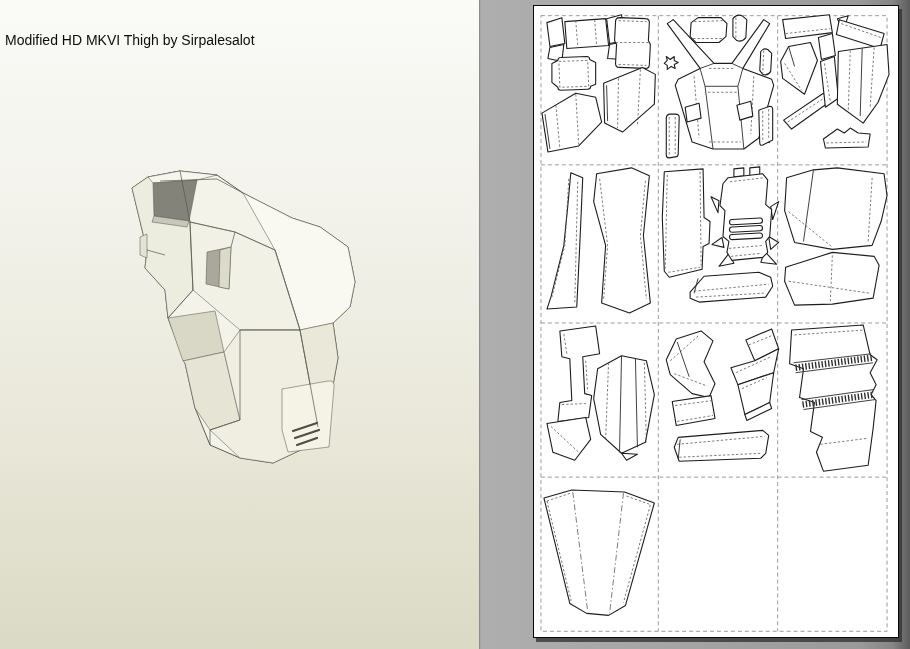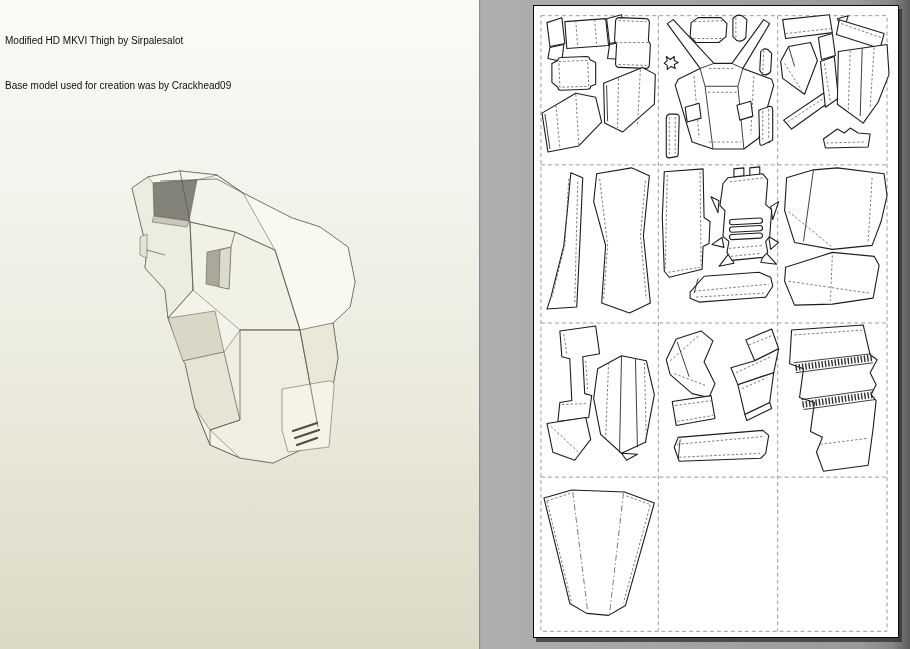--- a/index.html
+++ b/index.html
@@ -14,21 +14,21 @@
   .divider{
     position:absolute;left:479px;top:0;width:2px;height:649px;
     background:linear-gradient(90deg,#7e7e7e,#b5b5b5);
   }
   .pattern-panel{
     position:absolute;left:481px;top:0;width:429px;height:649px;
     background:linear-gradient(90deg,#aeaeae 0%,#a2a2a2 55%,#9a9a9a 88%,#868686 96%,#5c5c5c 100%);
   }
   .header{
     position:absolute;left:5px;top:3px;color:#0d0d0d;
-    font-size:10px;line-height:15px;white-space:pre;
+    font-size:14px;line-height:15px;white-space:pre;
   }
   .page{
     position:absolute;left:52px;top:5px;width:366px;height:633px;
     box-sizing:border-box;background:#ffffff;border:1.5px solid #0a0a0a;
     box-shadow:3px 4px 0 rgba(45,45,45,0.75);
   }
   svg{display:block;}
   .model-svg{position:absolute;left:0;top:0;}
 </style>
 </head>
@@ -61,21 +61,20 @@
       <path d="M235,232 L231,247" fill="none" stroke="#55554e" stroke-width="0.7"></path>
       <path d="M240,330 L300,330" fill="none" stroke="#55554e" stroke-width="0.7"></path>
       <path d="M240,330 L240,420" fill="none" stroke="#55554e" stroke-width="0.7"></path>
       <path d="M210,430 L240,420" fill="none" stroke="#55554e" stroke-width="0.7"></path>
       <path d="M210,430 L210,445" fill="none" stroke="#55554e" stroke-width="0.7"></path>
       <path d="M300,330 L318,427" fill="none" stroke="#55554e" stroke-width="0.7"></path>
       <path d="M147,250 L165,255" fill="none" stroke="#55554e" stroke-width="0.7"></path>
     </svg>
   <div class="header">
     <div>Modified HD MKVI Thigh by Sirpalesalot</div>
-    <div>Base model used for creation was by Crackhead09</div>
   </div>
 </div>
 
 <div class="divider"></div>
 
 <div class="pattern-panel">
   <div class="page">
     <svg id="page-svg" width="363" height="630" viewBox="0 0 365 632">
         <path d="M7,9 L355,9 L355,628 L7,628 Z" fill="none" stroke="#9b9b9b" stroke-width="1" stroke-dasharray="4,3"></path>
         <path d="M125,9 L125,628" fill="none" stroke="#9b9b9b" stroke-width="1" stroke-dasharray="4,3"></path>

